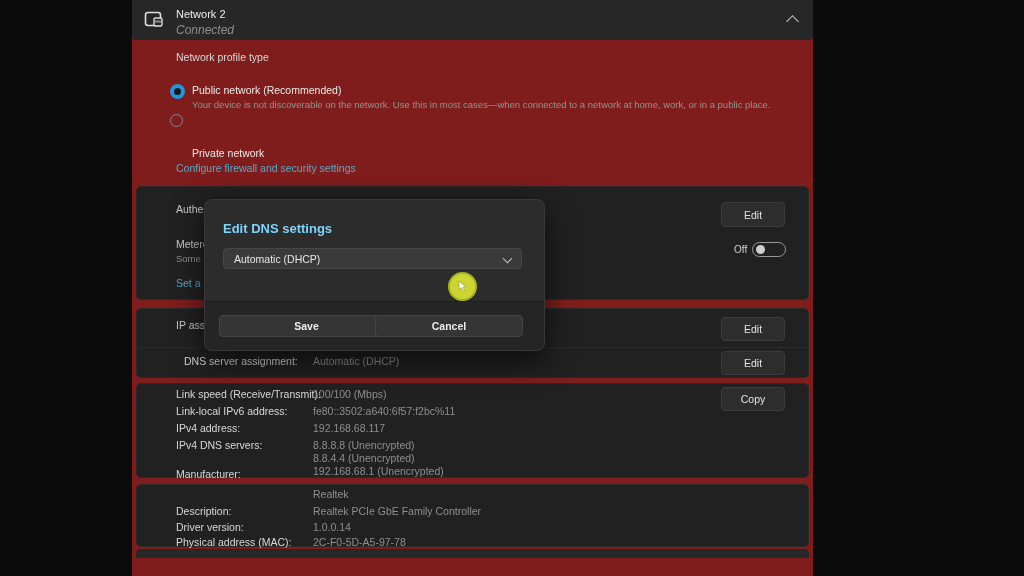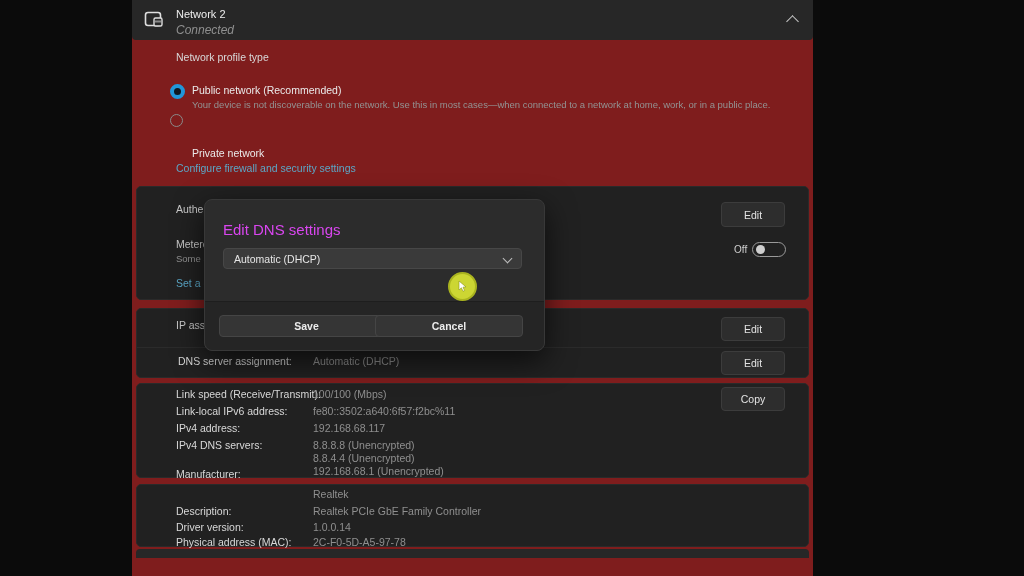--- a/index.html
+++ b/index.html
@@ -28,21 +28,21 @@
   .radio-off{position:absolute;width:13px;height:13px;border:1px solid #8a8a8a;border-radius:50%;background:transparent;box-sizing:border-box;}
   .opt-label{position:absolute;font-size:10.5px;color:#eaeaea;font-weight:normal;white-space:nowrap;}
   
   .toggle{position:absolute;width:34px;height:15px;border:1px solid #9a9a9a;border-radius:9px;box-sizing:border-box;}
   .toggle .knob{position:absolute;left:3px;top:2px;width:9px;height:9px;border-radius:50%;background:#cfcfcf;}
   .toggle-label{position:absolute;font-size:10px;color:#d0d0d0;}
   .divider{position:absolute;height:1px;background:#2b2b2b;}
   
   .dialog{position:absolute;left:204px;top:199px;width:341px;height:152px;background:#2c2c2c;border:1px solid #383838;
           border-radius:8px;box-shadow:0 10px 30px rgba(0,0,0,.65);box-sizing:border-box;z-index:20;}
-  .dlg-title{position:absolute;left:18px;top:21px;font-size:15px;font-weight:normal;color:#d946ef;}
+  .dlg-title{position:absolute;left:18px;top:21px;font-size:13px;font-weight:bold;color:#7dd3fc;}
   .dropdown{position:absolute;left:18px;top:48px;width:299px;height:21px;background:#3a3a3a;border:1px solid #474747;
             border-radius:4px;box-sizing:border-box;display:flex;align-items:center;}
   .dropdown .dd-text{font-size:10.5px;color:#e6e6e6;padding-left:10px;}
   .dd-chev{position:absolute;right:10px;top:6px;width:6px;height:6px;border-right:1.4px solid #bdbdbd;border-bottom:1.4px solid #bdbdbd;transform:rotate(45deg);}
   .dlg-footer{position:absolute;left:0;bottom:0;width:100%;height:48px;background:#252525;border-top:1px solid #1e1e1e;border-radius:0 0 8px 8px;}
   .dlg-btn{position:absolute;top:13px;height:22px;background:#353535;border:1px solid #454545;border-radius:4px;
            color:#ececec;font-size:10.5px;font-weight:bold;display:flex;align-items:center;justify-content:center;box-sizing:border-box;}
   
   .click-hl{position:absolute;left:448px;top:272px;width:29px;height:29px;border-radius:50%;background:#ccd633;
             border:2px solid #aab41f;box-sizing:border-box;z-index:30;display:flex;align-items:center;justify-content:center;}
@@ -85,21 +85,21 @@
   <div class="toggle-label" style="left:602px;top:244px;">Off</div>
   <div class="toggle" style="left:620px;top:242px;">
       <div class="knob"></div>
     </div>
   <div class="lbl link" style="left:44px;top:277px;">Set a d</div>
 
   <div class="card" style="top:308px;height:70px;"></div>
   <div class="lbl frag" style="left:44px;top:319px;">IP assig</div>
   <div class="btn" style="left:589px;top:317px;height:22px;">Edit</div>
   <div class="divider" style="left:5px;top:347px;width:671px;"></div>
-  <div class="lbl" style="left:46px;top:355px;">DNS server assignment:</div>
+  <div class="lbl" style="left:52px;top:355px;">DNS server assignment:</div>
   <div class="val" style="left:181px;top:355px;">Automatic (DHCP)</div>
   <div class="btn" style="left:589px;top:351px;height:22px;">Edit</div>
 
   <div class="card" style="top:383px;height:95px;"></div>
   <div class="lbl" style="left:44px;top:388px;">Link speed (Receive/Transmit):</div>
   <div class="val" style="left:181px;top:388px;">100/100 (Mbps)</div>
   <div class="btn" style="left:589px;top:387px;height:22px;">Copy</div>
   <div class="lbl" style="left:44px;top:405px;">Link-local IPv6 address:</div>
   <div class="val" style="left:181px;top:405px;">fe80::3502:a640:6f57:f2bc%11</div>
   <div class="lbl" style="left:44px;top:422px;">IPv4 address:</div>

